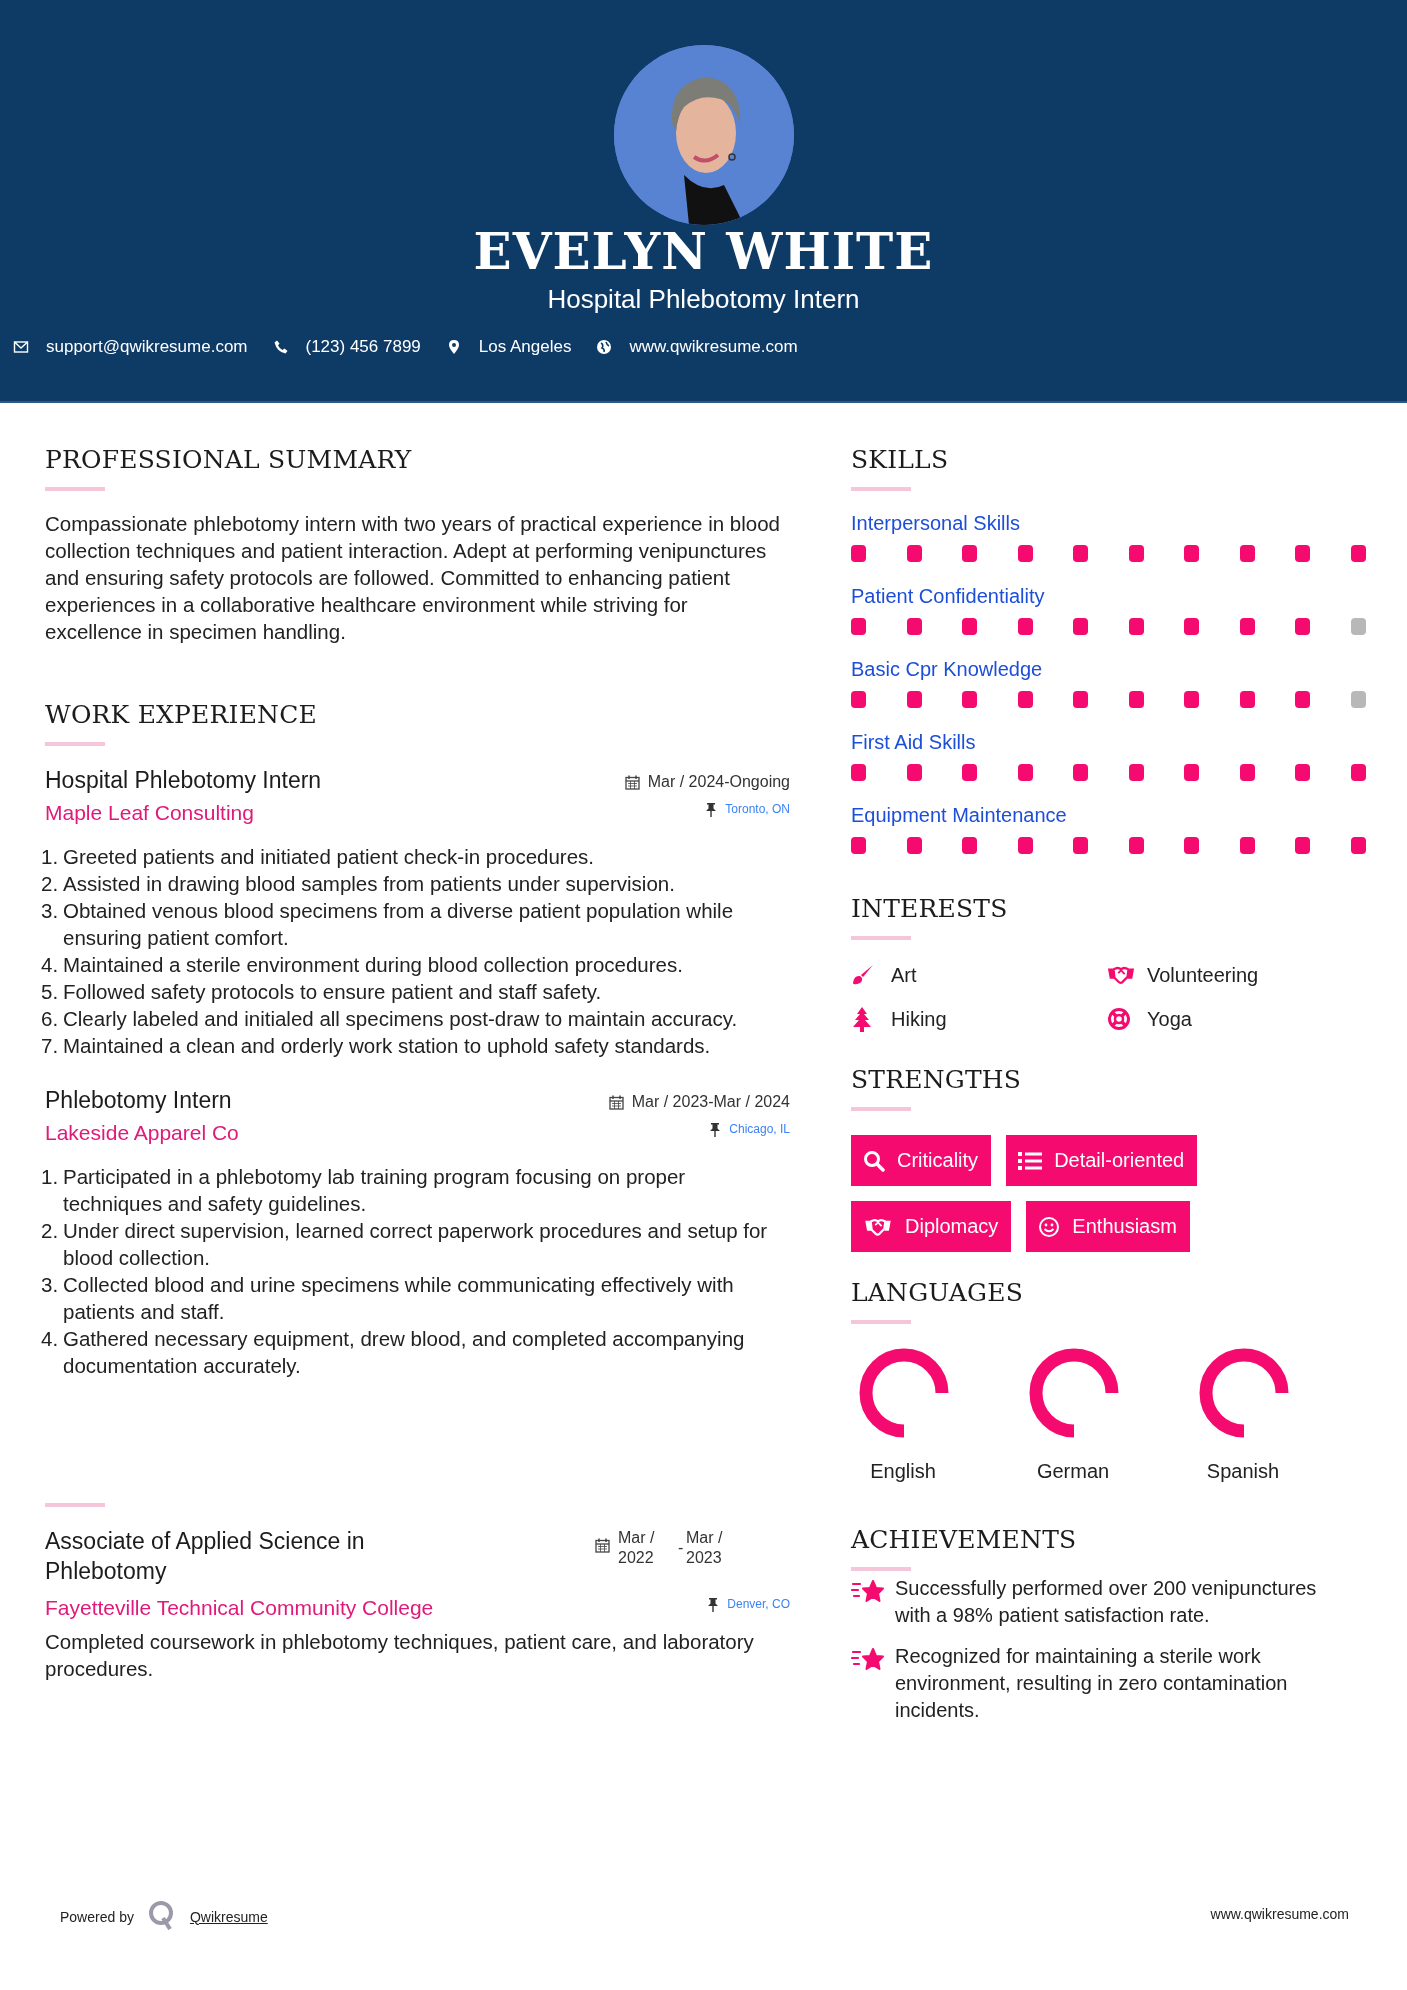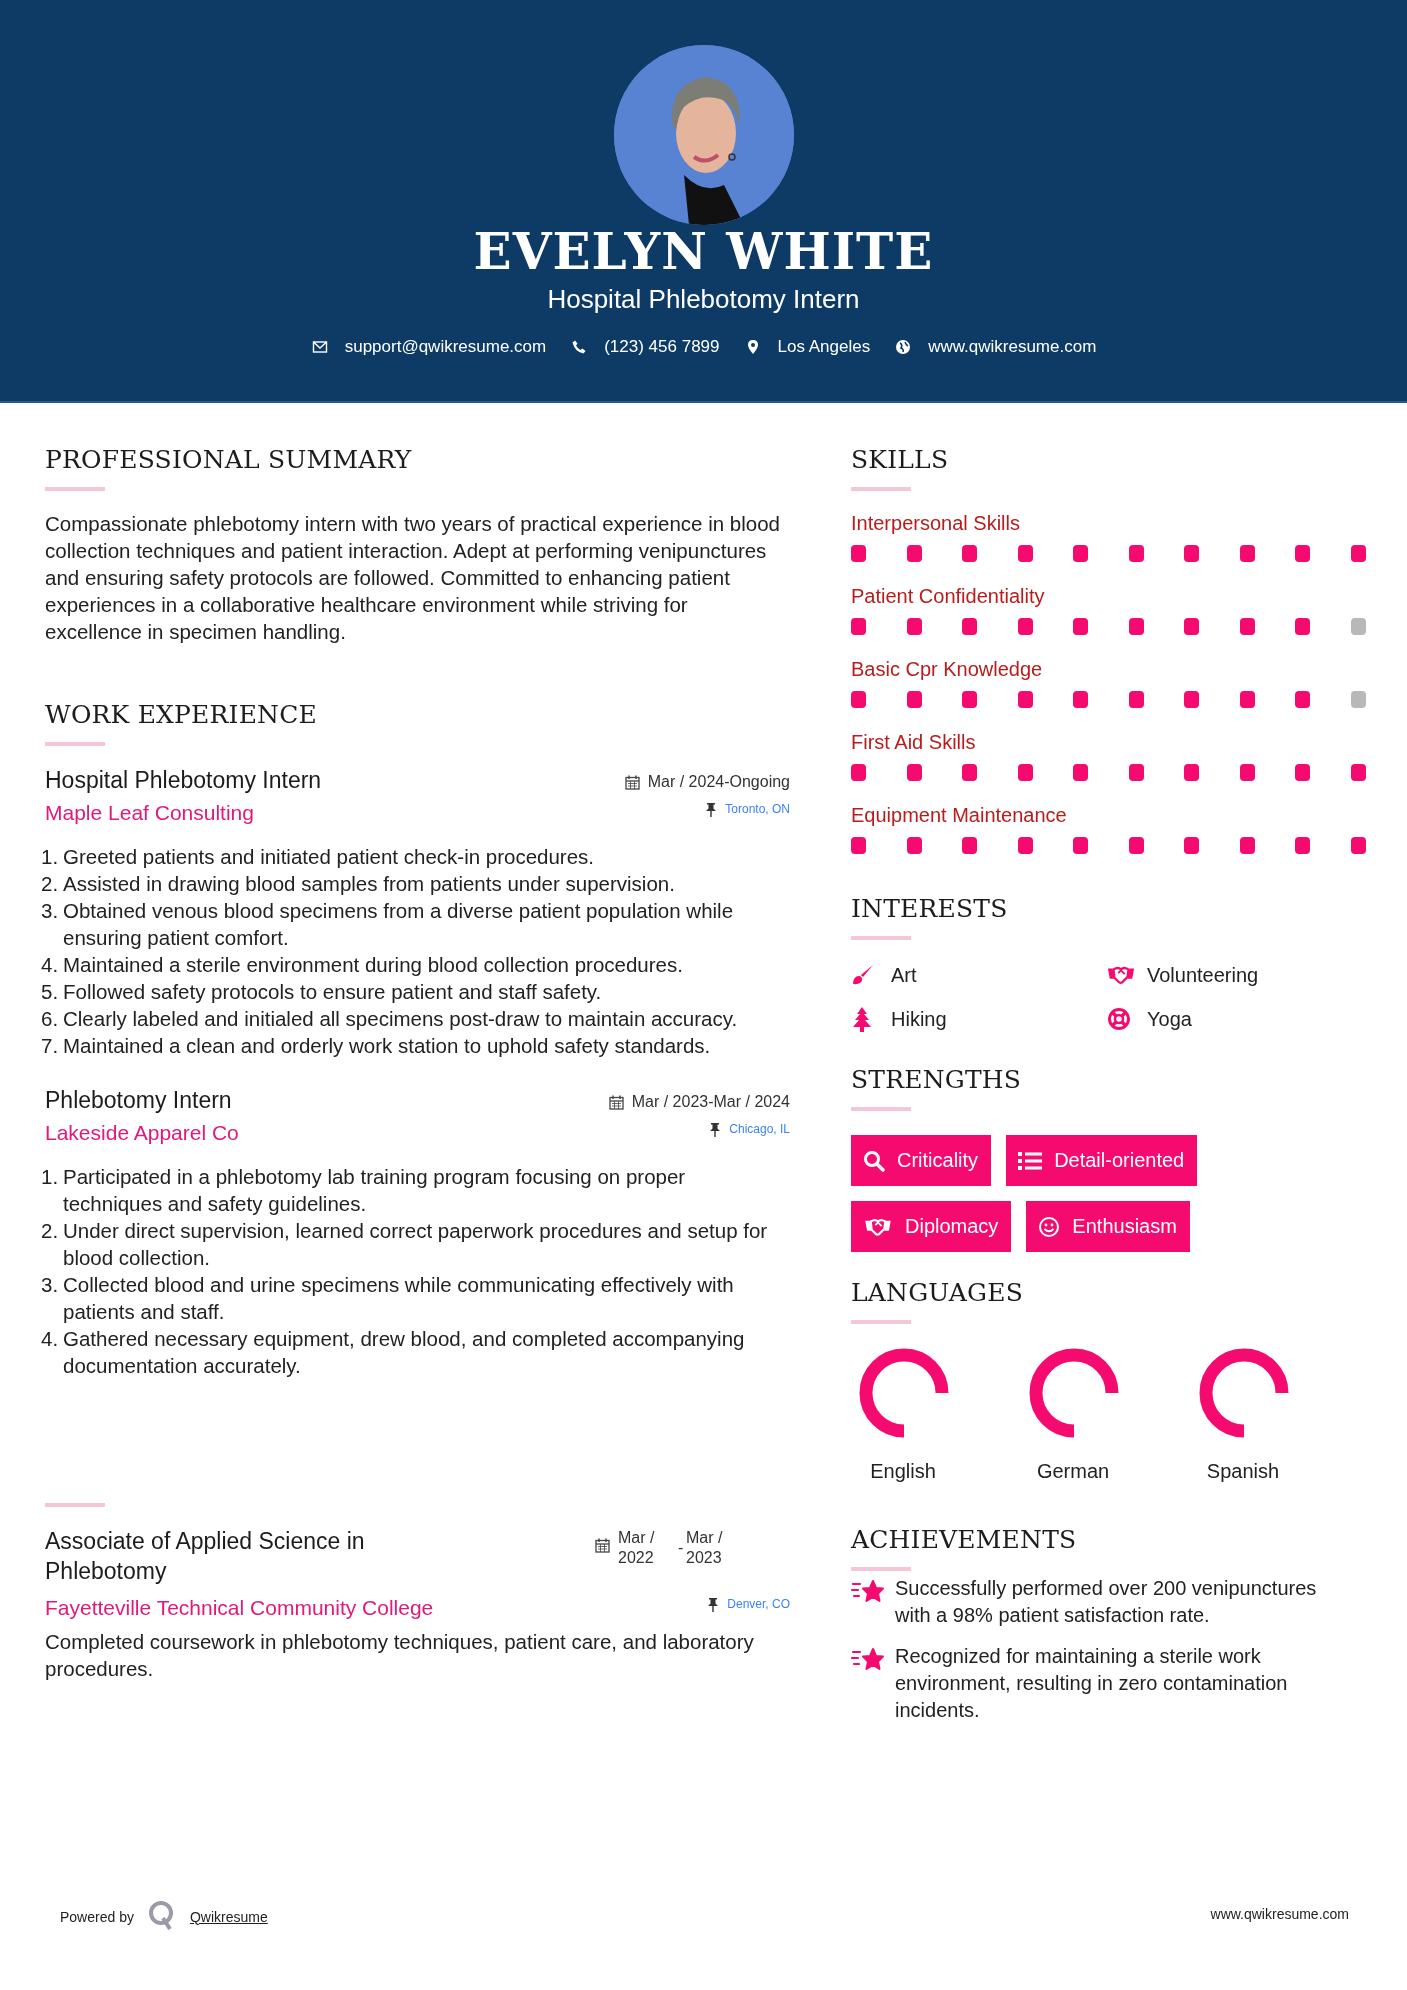--- a/index.html
+++ b/index.html
@@ -4,21 +4,21 @@
 <style>
   * { box-sizing: border-box; margin: 0; padding: 0; }
   html, body { width: 1407px; height: 1990px; background: #ffffff; overflow: hidden; }
   body { position: relative; font-family: "Liberation Sans", "DejaVu Sans", sans-serif; color: #222; }
 
   .header { position: absolute; left: 0; top: 0; width: 1407px; height: 403px; background: #0e3a66; border-bottom: 2px solid #2a5a86; }
   .photo { position: absolute; left: 614px; top: 45px; width: 180px; height: 180px; border-radius: 50%; background: #5882d2; overflow: hidden; }
   .photo svg { width: 180px; height: 180px; display: block; }
   .name { position: absolute; left: 0; width: 1407px; top: 222px; text-align: center; color: #fff; font-family: "DejaVu Serif", "Liberation Serif", serif; font-weight: bold; font-size: 50px; letter-spacing: 1px; }
   .title { position: absolute; left: 0; width: 1407px; top: 284px; text-align: center; color: #fff; font-size: 26px; }
-  .contacts { position: absolute; left: 0; width: 1407px; top: 337px; display: flex; justify-content: center; align-items: center; color: #fff; font-size: 17px; }
+  .contacts { position: absolute; left: 0; width: 1407px; top: 337px; display: flex; justify-content: flex-start; align-items: center; color: #fff; font-size: 17px; }
   .contact { display: flex; align-items: center; margin: 0 12px; }
   .contact .ic { width: 18px; height: 18px; margin-right: 16px; display: inline-flex; align-items: center; justify-content: center; }
   .contact .ic svg { width: 16px; height: 16px; }
 
   .col-left { position: absolute; left: 45px; top: 445px; width: 745px; }
   .col-right { position: absolute; left: 851px; top: 445px; width: 520px; }
 
   .h2 { font-family: "DejaVu Serif", "Liberation Serif", serif; font-weight: normal; font-size: 25px; color: #1c1c1c; letter-spacing: 0.2px; }
   .underline { width: 60px; height: 4px; background: #f5c6da; margin-top: 13px; }
   .para { font-size: 20.5px; line-height: 27px; color: #222; }
@@ -30,21 +30,21 @@
   .job-date { position: absolute; right: 0; top: 6px; font-size: 16px; color: #333; display: flex; align-items: center; }
   .job-date svg, .job-loc svg { margin-right: 8px; }
   .job-sub { position: relative; height: 36px; }
   .company { position: absolute; left: 0; top: 4px; font-size: 21px; color: #e0197a; }
   .job-loc { position: absolute; right: 0; top: 5px; font-size: 12px; color: #3b82f6; display: flex; align-items: flex-start; }
   ol.bul { list-style: none; margin-top: 10px; }
   ol.bul li { position: relative; padding-left: 18px; font-size: 20.5px; line-height: 27px; color: #222; }
   ol.bul li .n { position: absolute; left: -4px; top: 0; }
 
   .skill { margin-top: 0; }
-  .skill-label { font-size: 20px; color: #b91c1c; height: 28px; line-height: 28px; }
+  .skill-label { font-size: 20px; color: #1d4ed8; height: 28px; line-height: 28px; }
   .dots { display: flex; height: 17px; margin-top: 8px; margin-bottom: 20px; }
   .dot { width: 15px; height: 17px; border-radius: 4px; background: #f50b6f; margin-right: 40.5px; }
   .dot.off { background: #b8b8b8; }
 
   .interests { display: grid; grid-template-columns: 256px 256px; row-gap: 18px; margin-top: 22px; }
   .interest { display: flex; align-items: center; font-size: 20px; color: #222; height: 26px; }
   .interest .ic { width: 28px; height: 26px; display: inline-flex; align-items: center; margin-right: 12px; }
 
   .badges { display: flex; flex-wrap: wrap; margin-top: 24px; width: 520px; }
   .badge { display: flex; align-items: center; height: 51px; padding: 0 13px 0 12px; background: #f50b6f; color: #fff; font-size: 20px; margin: 0 15px 15px 0; }

